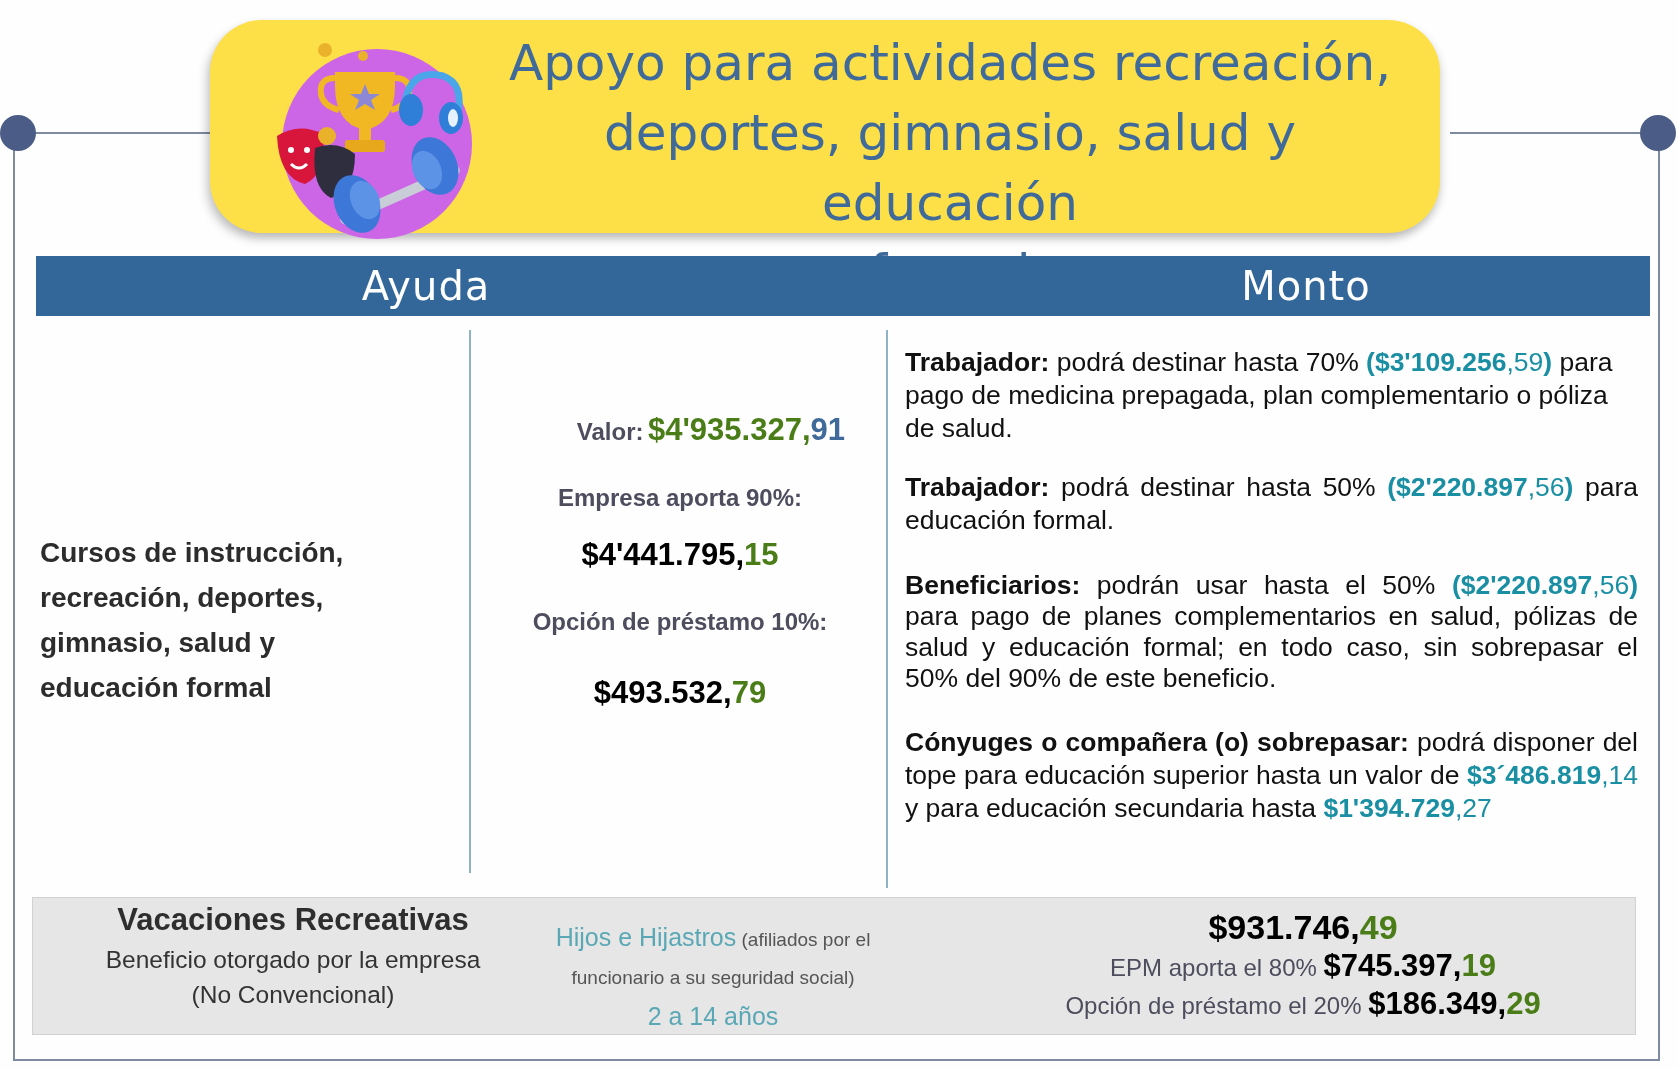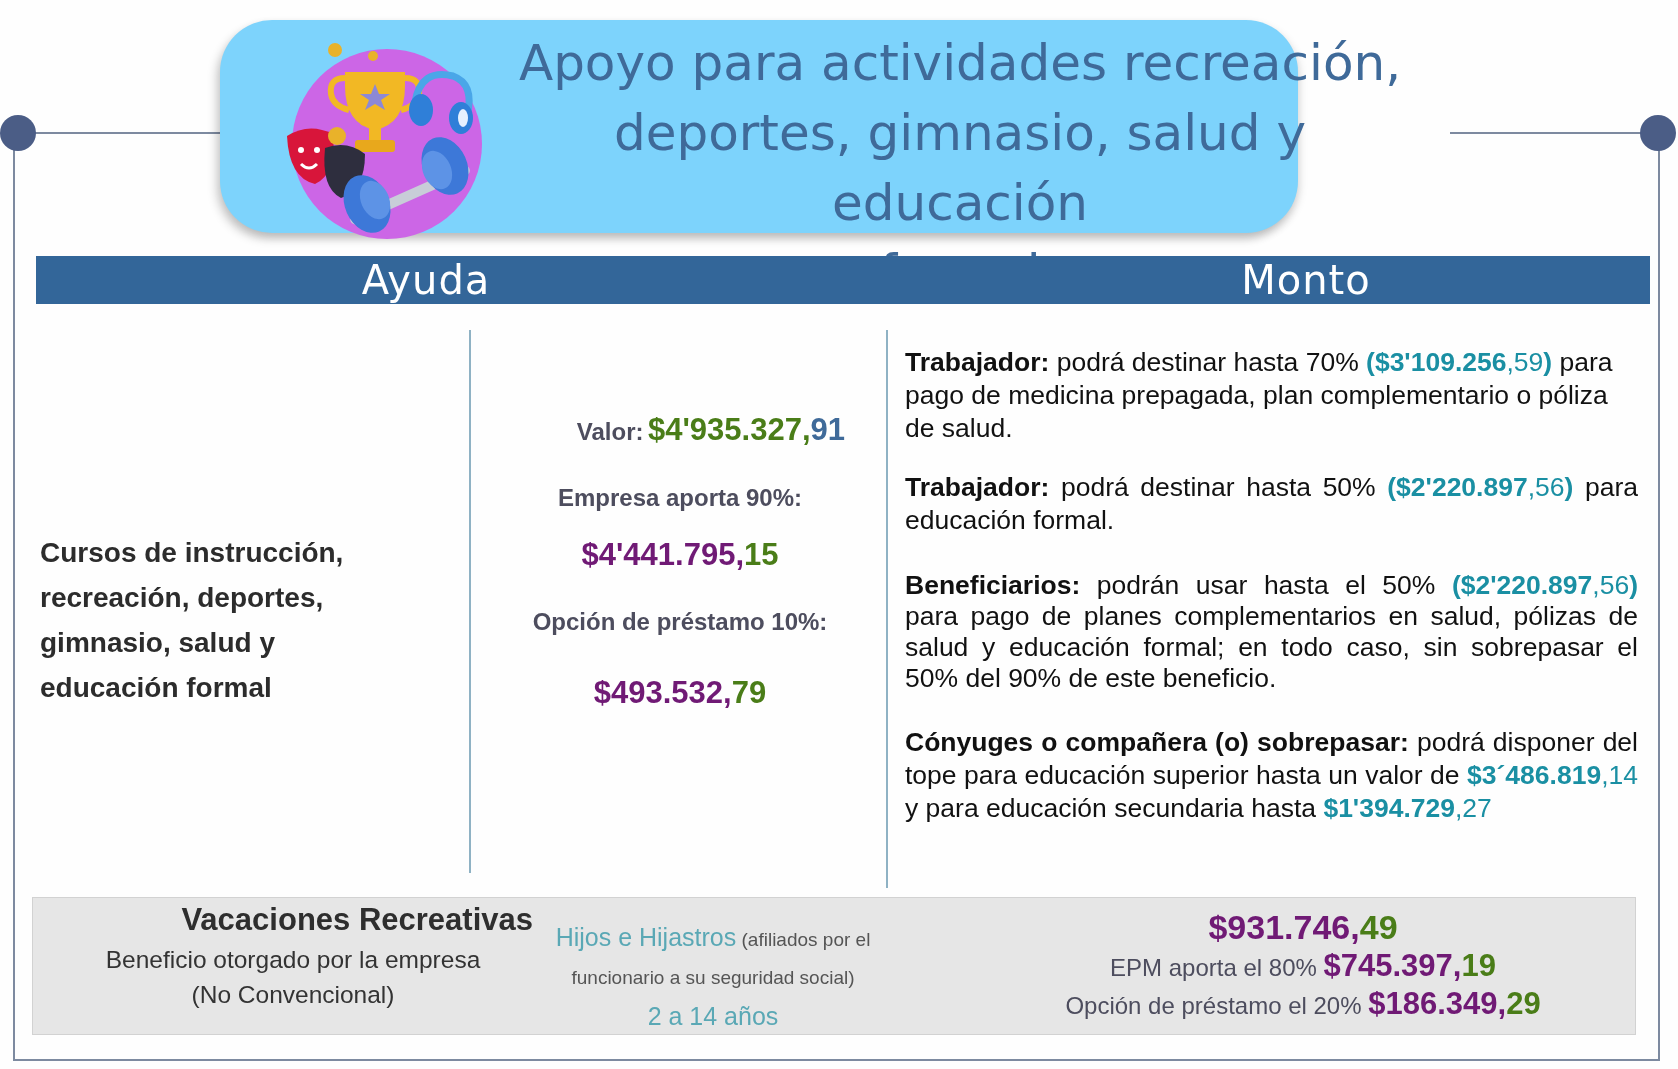--- a/index.html
+++ b/index.html
@@ -9,71 +9,71 @@
     font-family:"Liberation Sans", "DejaVu Sans", sans-serif;
     color:#1a1a1a;
   }
   
   .frame-v { position:absolute; width:2px; background:#7d8aa0; }
   .frame-h { position:absolute; height:2px; background:#7d8aa0; }
   .frame-dot { position:absolute; width:36px; height:36px; border-radius:50%; background:#4b5d86; }
 
   
   .title-card {
-    position:absolute; left:220px; top:20px; width:1078px; height:213px;
-    background:#7dd3fc; border-radius:52px;
+    position:absolute; left:210px; top:20px; width:1230px; height:213px;
+    background:#fde047; border-radius:52px;
     box-shadow: -4px 6px 10px rgba(0,0,0,0.18), 2px 4px 8px rgba(0,0,0,0.12);
   }
   .title-illus { position:absolute; left:55px; top:12px; width:210px; height:210px; }
   .title-text {
     position:absolute; left:290px; top:8px; width:900px;
     text-align:center; color:#3f6a99; font-size:50px; line-height:70px;
     font-family:"DejaVu Sans", sans-serif; font-weight:normal; letter-spacing:0px;
   }
 
   
   .header-bar {
-    position:absolute; left:36px; top:256px; width:1614px; height:48px;
+    position:absolute; left:36px; top:256px; width:1614px; height:60px;
     background:#336699; display:flex; align-items:center;
   }
   .header-cell { color:#ffffff; font-size:40px; font-family:"DejaVu Sans", sans-serif; text-align:center; letter-spacing:1px; }
   .header-ayuda { position:absolute; left:0; width:780px; }
   .header-monto { position:absolute; left:910px; width:720px; }
 
   .col-divider { position:absolute; width:2px; background:#8fb2c4; }
 
   
   .cursos {
     position:absolute; left:40px; top:530px; width:410px;
     text-align:left; font-weight:bold; font-size:28px; line-height:45px; color:#2c2c2c;
     font-family:Liberation Sans, sans-serif;
   }
 
   
   .mid { position:absolute; left:480px; width:400px; text-align:center; font-weight:bold; }
   .lbl { color:#4d4d5e; font-size:24px; }
   .amt { font-size:31px; }
-  .teal { color:#701a75; }
+  .teal { color:#000000; }
   .green { color:#4a7d18; }
   .navy { color:#3f6a99; }
 
   
   .right-col { position:absolute; left:905px; width:733px; font-size:26.5px; line-height:33px; color:#111; }
   .para { position:absolute; left:0; width:733px; }
   .justify { text-align:justify; text-align-last:left; }
   .bold { font-weight:bold; }
   .tealb { color:#1a8fa3; font-weight:bold; }
   .tealn { color:#1a8fa3; font-weight:normal; }
 
   
   .gray-box {
     position:absolute; left:32px; top:897px; width:1604px; height:138px;
     background:#e6e6e6; border:1px solid #d2d2d2; box-sizing:border-box;
   }
-  .vac-title { position:absolute; left:20px; top:4px; width:480px; text-align:right; font-weight:bold; font-size:31px; color:#2e2e2e; }
+  .vac-title { position:absolute; left:20px; top:4px; width:480px; text-align:center; font-weight:bold; font-size:31px; color:#2e2e2e; }
   .vac-sub { position:absolute; left:20px; top:44px; width:480px; text-align:center; font-size:24.5px; line-height:35px; color:#333; }
   .hijos { position:absolute; left:470px; top:20px; width:420px; text-align:center; color:#555; font-size:19px; line-height:38px; }
   .hijos .big { color:#5aa8b5; font-size:25px; }
   .hijos .age { color:#5aa8b5; font-size:25px; }
   .vac-amts { position:absolute; left:940px; top:8px; width:660px; text-align:center; color:#4d4d5e; }
   .vac-total { font-size:34px; font-weight:bold; line-height:42px; }
   .vac-line { font-size:24px; line-height:36px; }
   .vac-line .v { font-size:31px; font-weight:bold; }
 </style>
 </head>

